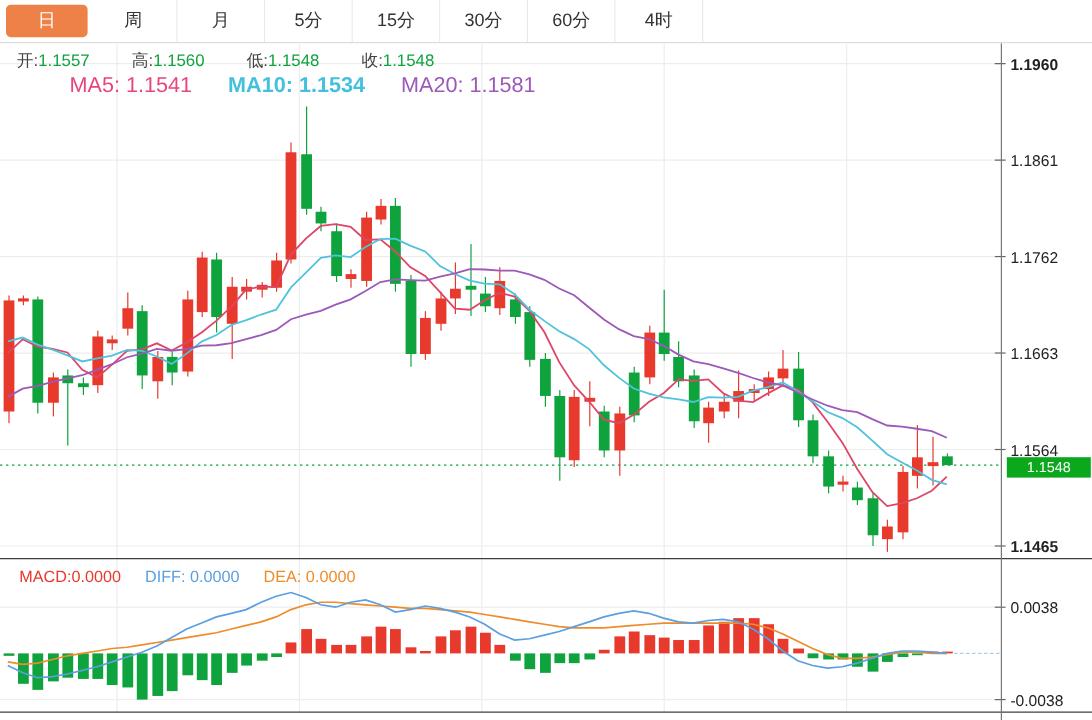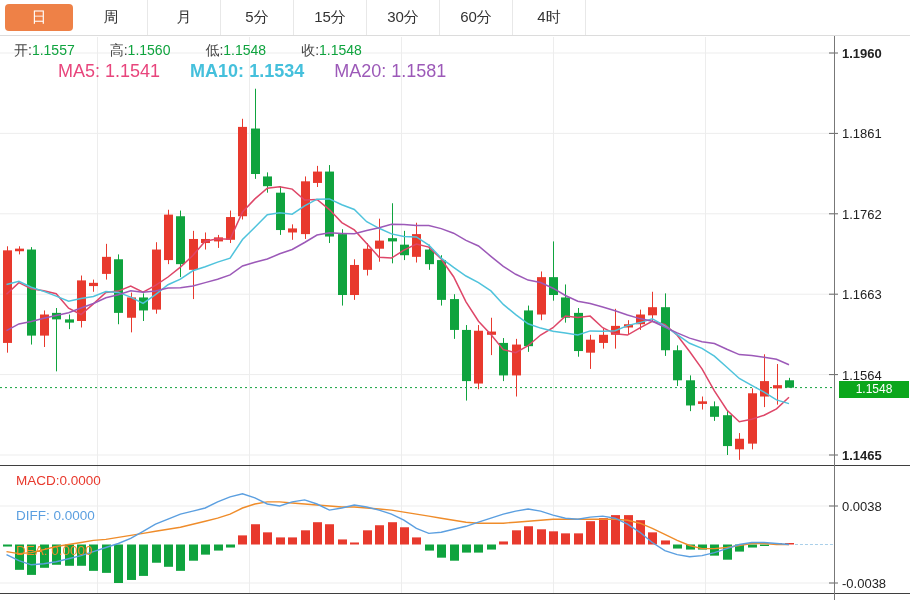--- a/index.html
+++ b/index.html
@@ -14,21 +14,21 @@
   .tab-fill{flex:1;}
   
   .chart-wrap{position:relative;width:910px;height:564px;}
   .chart-wrap svg{position:absolute;left:0;top:0;}
   .overlay{position:absolute;z-index:2;white-space:nowrap;}
   .ohlc-row{left:14px;top:6px;font-size:14px;display:flex;gap:35px;}
   .ohlc-row .lbl{color:#444;}
   .ohlc-row .val{color:#0fa33e;}
   .ma-row{left:14px;top:25px;font-size:18px;display:flex;gap:30px;margin-left:44px;}
   .ma5c{color:#e8457c;} .ma10c{color:#45c0dc;font-weight:bold;} .ma20c{color:#9c59b8;}
-  .macd-row{left:16px;top:437px;font-size:13.5px;display:flex;gap:20px;flex-direction:column;}
+  .macd-row{left:16px;top:437px;font-size:13.5px;display:flex;gap:20px;}
   .macdc{color:#e8392d;} .diffc{color:#5b9fe0;} .deac{color:#ef8c2a;}
   .axlabel{position:absolute;left:842px;font-size:13px;color:#222;z-index:2;}
   .pl0{top:10px;font-weight:bold;} .pl1{top:90px;} .pl2{top:171px;} .pl3{top:251px;text-align:center;} .pl4{top:332px;} .pl5{top:412px;font-weight:bold;}
   .ml0{top:463px;} .ml1{top:540px;}
   .badge{position:absolute;left:839px;top:345px;width:70px;height:17px;background:#0ba71c;
          color:#fff;font-size:12px;line-height:17px;text-align:center;z-index:3;}
 </style>
 </head>
 <body>
 

